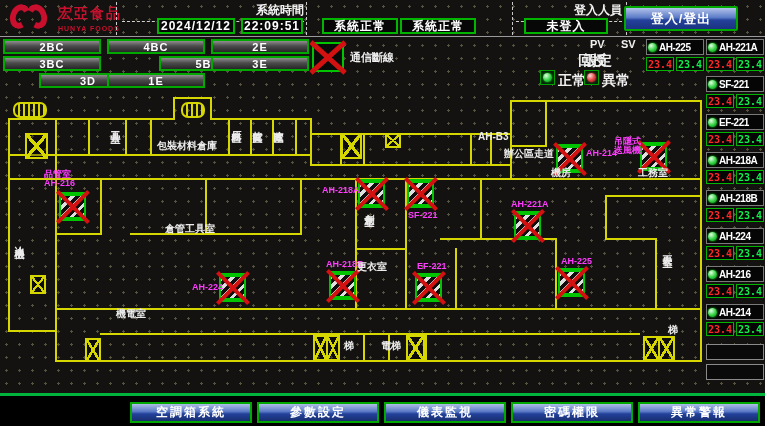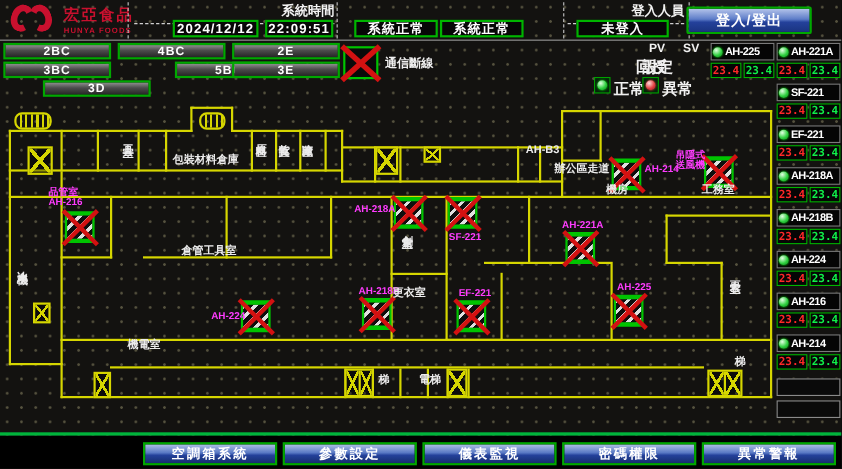--- a/index.html
+++ b/index.html
@@ -211,20 +211,21 @@
     </div>
     <div class="stair" style="left: 13px; top: 102px; width: 34px; height: 16px;"></div>
     <div class="stair" style="left: 181px; top: 102px; width: 24px; height: 16px;"></div>
     <div class="floor-btn" role="button" style="left: 3px; top: 39px;">2BC</div>
     <div class="floor-btn" role="button" style="left: 107px; top: 39px;">4BC</div>
     <div class="floor-btn" role="button" style="left: 211px; top: 39px;">2E</div>
     <div class="floor-btn" role="button" style="left: 3px; top: 56px;">3BC</div>
     <div class="floor-btn" role="button" style="left: 121px; top: 56px; margin-left: 38px;">5BC</div>
     <div class="floor-btn" role="button" style="left: 211px; top: 56px;">3E</div>
     <div class="floor-btn" role="button" style="left: 3px; top: 73px; margin-left: 36px;">3D</div>
+    <div class="floor-btn" role="button" style="left: 107px; top: 73px;">1E</div>
     <div class="device-icon" style="left: 59px; top: 192px;">
       <i class="a"></i>
       <i class="b"></i>
     </div>
     <div class="dev-label" style="left: 44px; top: 170px;">品管室
 AH-216</div>
     <div class="device-icon" style="left: 358px; top: 179px;">
       <i class="a"></i>
       <i class="b"></i>
     </div>

